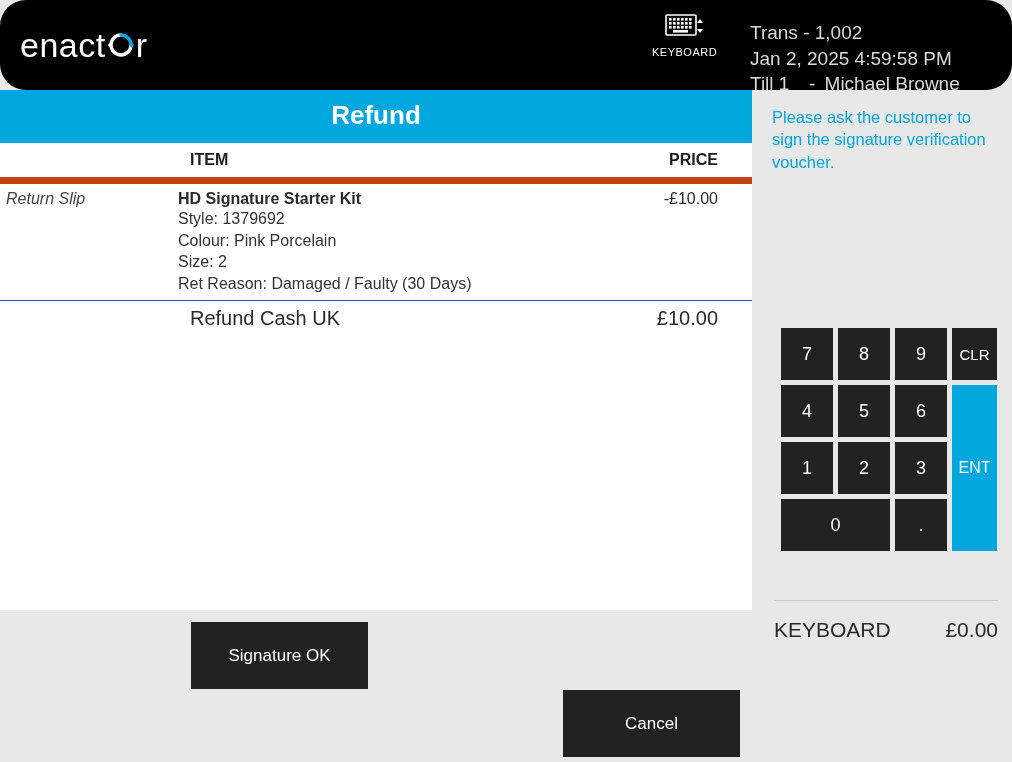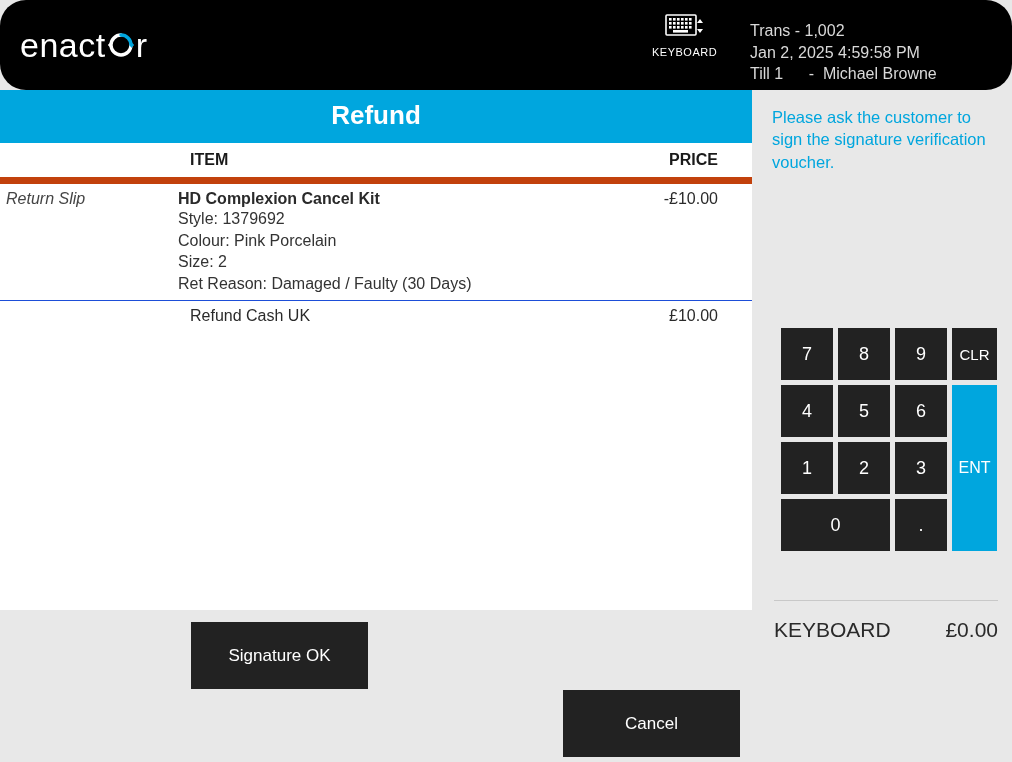--- a/index.html
+++ b/index.html
@@ -46,21 +46,21 @@
     }
     .kbd-icon {
       display:inline-block;
     }
     .kbd-label { margin-top: 4px; letter-spacing: 0.5px;}
     .topinfo {
       position: absolute;
       left: 750px;
       top: 20px;
       color: #d9d9d9;
-      font-size: 16px;
+      font-size: 19px;
       line-height: 1.35;
     }
     .topinfo .row3 span { display:inline-block;}
     .main-row {
       display: flex;
       height: calc(762px - 90px);
     }
     .left-col {
       width: 752px;
       background: #404040;
@@ -95,21 +95,21 @@
       font-size: 16px;
       color: #2a2a2a;
       border-bottom: 1px solid #1d4ed8;
     }
     .trow .col-slip { font-style: italic; color: #444;}
     .trow .item-name { font-weight: 700; }
     .trow .detail { font-weight: 400; color:#333; line-height:1.35;}
     .trow2 {
       display:flex;
       padding: 6px 12px 6px 12px;
-      font-size: 16px;
+      font-size: 20px;
       color: #2a2a2a;
       background:#fff;
     }
     .left-body {
       background:#fff;
       flex:1;
     }
     .left-footer {
       background:#e8e8e8;
       padding-top: 12px;
@@ -260,21 +260,21 @@
     <div class="table-wrap">
       <div class="thead">
         <div class="col-slip"></div>
         <div class="col-item">ITEM</div>
         <div class="col-price">PRICE</div>
       </div>
 
       <div class="trow">
         <div class="col-slip">Return Slip</div>
         <div class="col-item">
-          <div class="item-name">HD Complexion Cancel Kit</div>
+          <div class="item-name">HD Signature Starter Kit</div>
           <div class="detail">Style: 1379692</div>
           <div class="detail">Colour: Pink Porcelain</div>
           <div class="detail">Size: 2</div>
           <div class="detail">Ret Reason: Damaged / Faulty (30 Days)</div>
         </div>
         <div class="col-price">-£10.00</div>
       </div>
 
       <div class="trow2">
         <div class="col-slip"></div>

